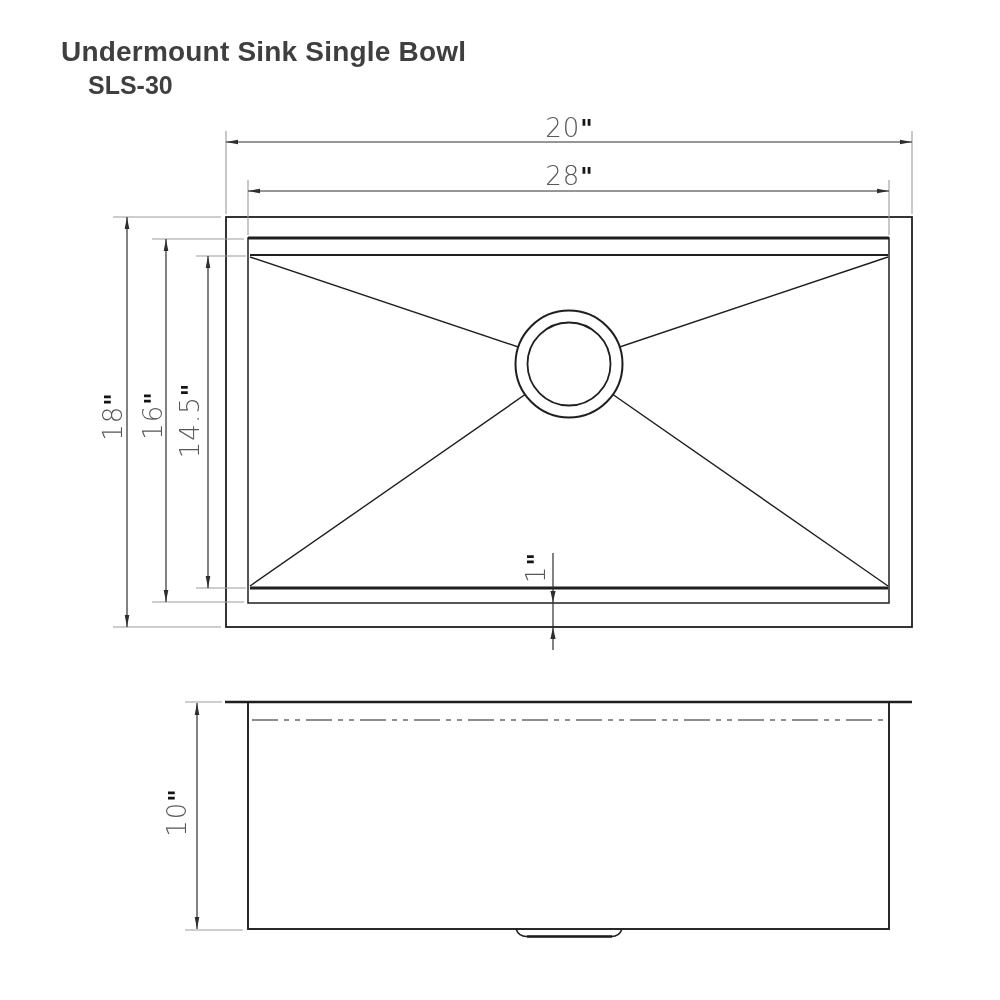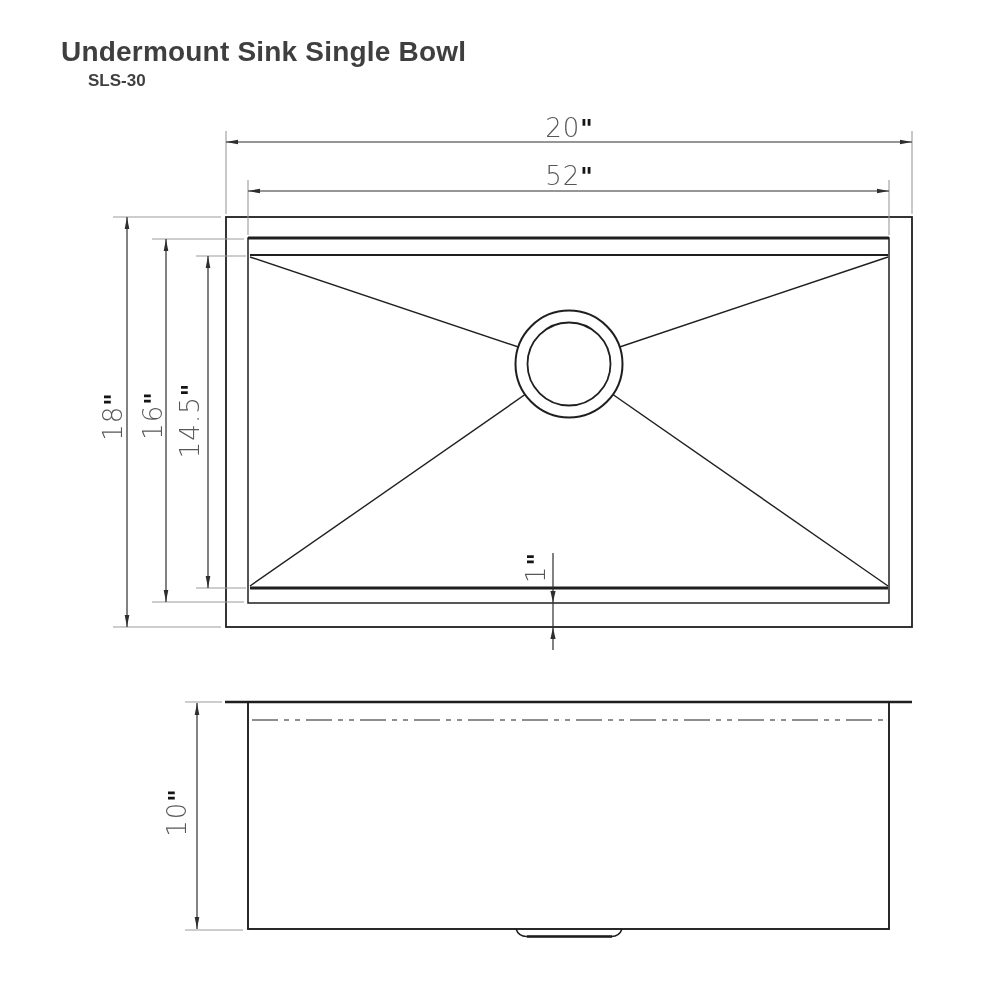--- a/index.html
+++ b/index.html
@@ -26,21 +26,21 @@
     top: 36px;
     color: #3f3f3f;
   }
   .title-main {
     font-size: 28px;
     font-weight: 700;
     letter-spacing: 0.2px;
     white-space: nowrap;
   }
   .title-model {
-    font-size: 17px;
+    font-size: 25px;
     font-weight: 700;
     margin-top: 3px;
     margin-left: 27px;
     white-space: nowrap;
   }
   .dim-label {
     position: absolute;
     transform: translate(-50%, -50%);
     font-family: "DejaVu Sans", sans-serif;
     font-weight: 300;
@@ -141,21 +141,21 @@
     <g stroke="#2e2e2e" stroke-width="1.2">
       <line x1="197" y1="703" x2="197" y2="929" marker-start="url(#arr)" marker-end="url(#arr)"></line>
     </g>
   </svg>
 
   <div class="dim-label" style="left:569px; top:128px;">
     <span>20</span><span class="in">"</span>
   </div>
 
   <div class="dim-label" style="left:569px; top:176px;">
-    <span>52</span><span class="in">"</span>
+    <span>28</span><span class="in">"</span>
   </div>
 
   <div class="dim-label rot" style="left:113px; top:417px;">
     <span>18</span><span class="in">"</span>
   </div>
 
   <div class="dim-label rot" style="left:153px; top:416px;">
     <span>16</span><span class="in">"</span>
   </div>
 

